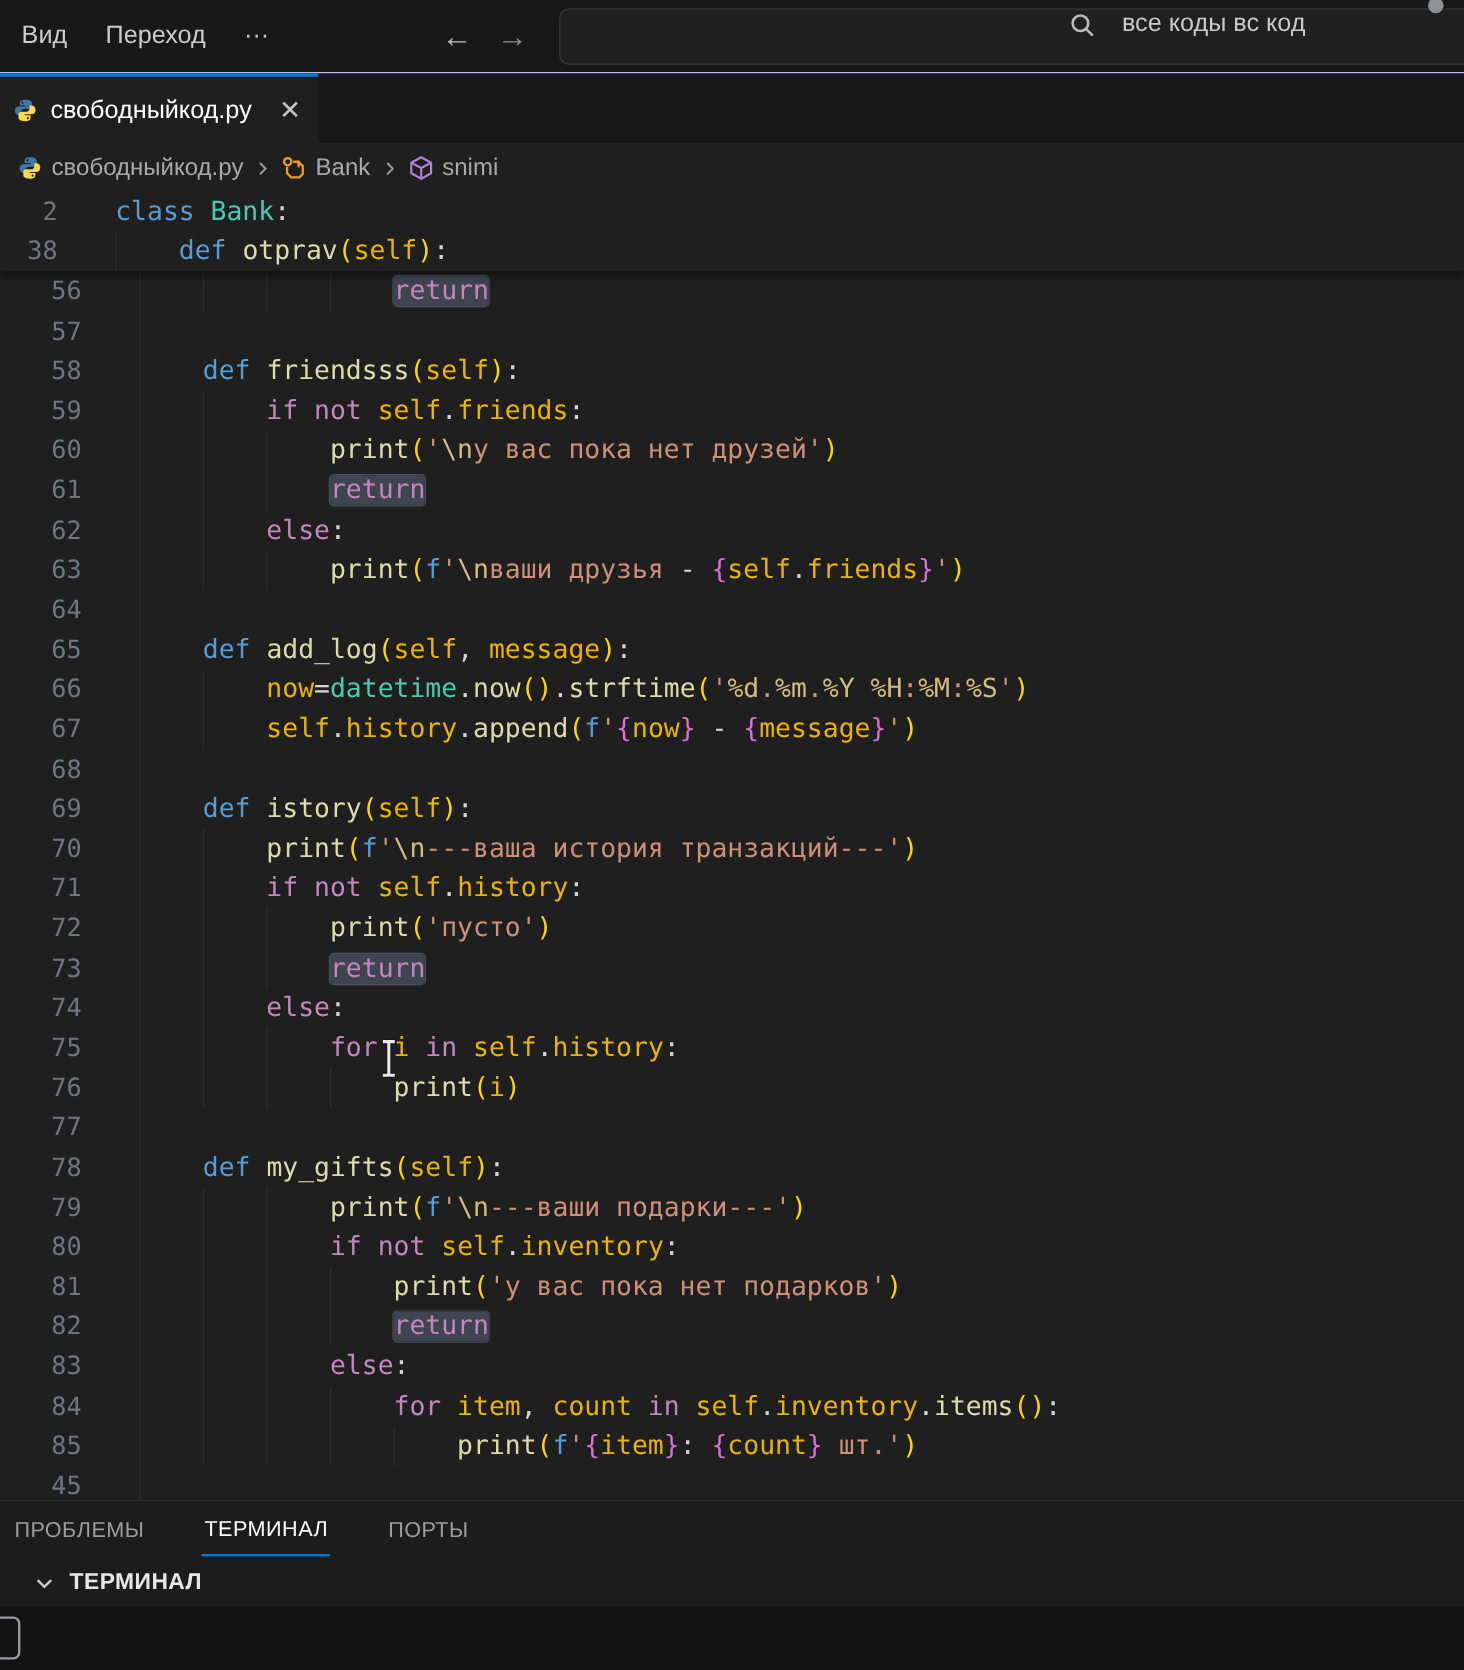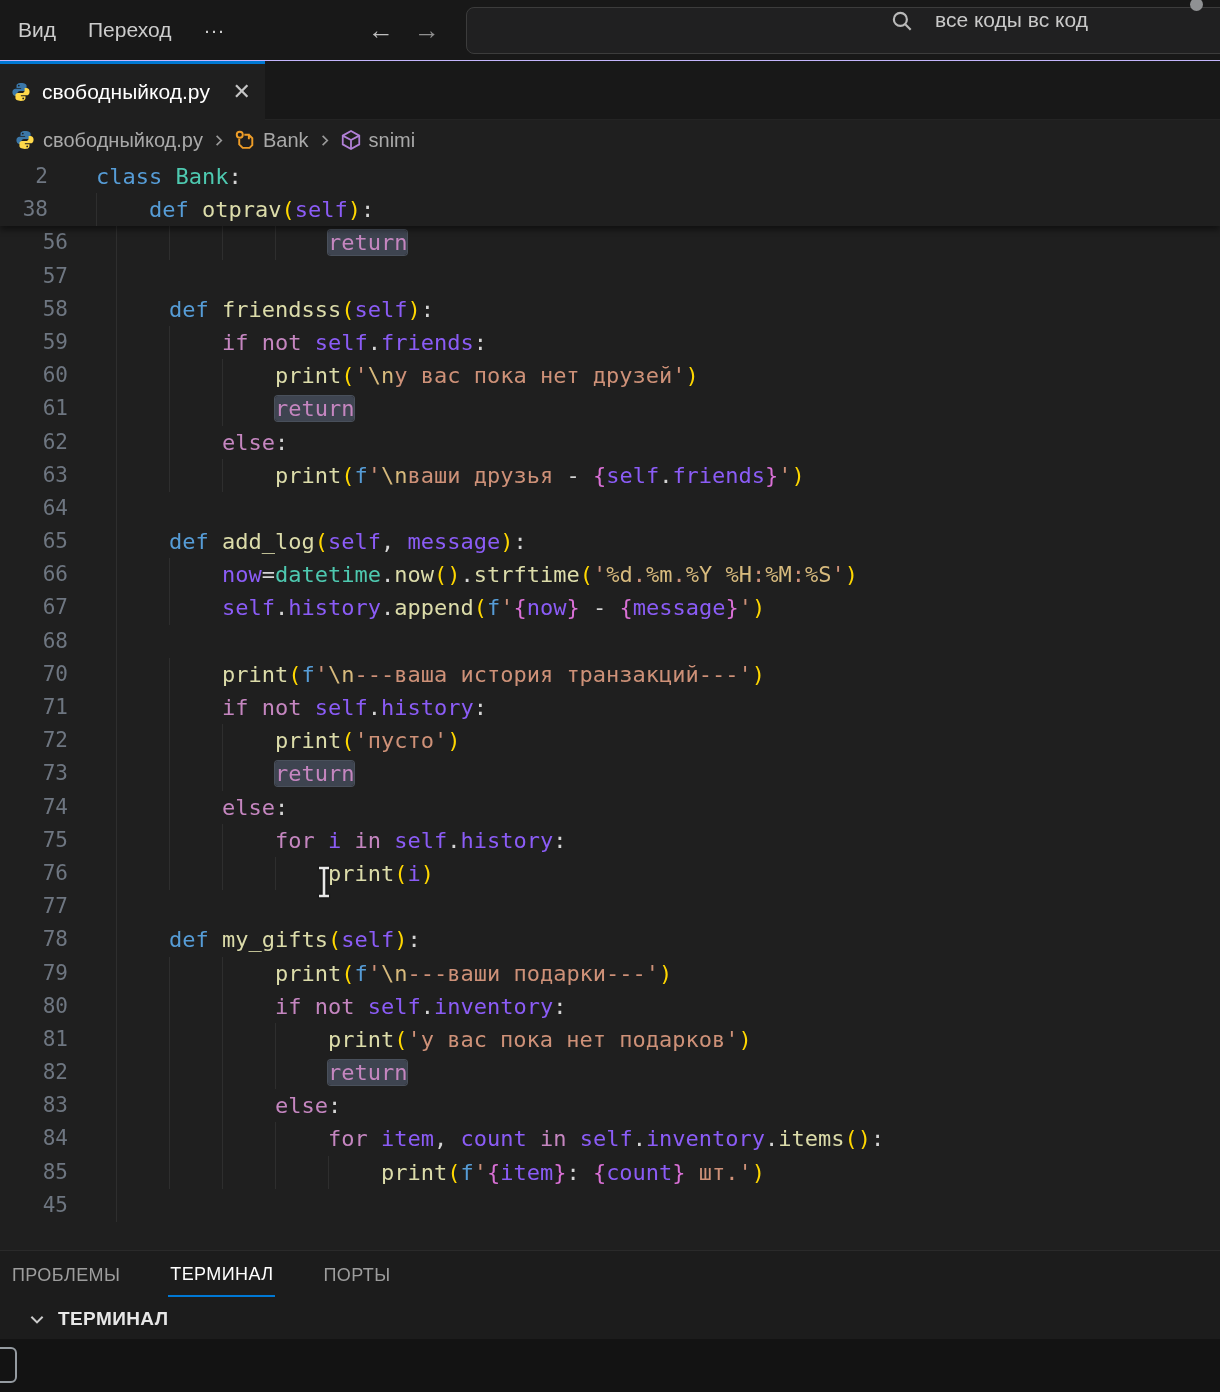--- a/index.html
+++ b/index.html
@@ -39,21 +39,21 @@
   .sticky{position:absolute;top:0;left:0;right:0;background:#1f1f1f;z-index:3;
           box-shadow:0 4px 6px rgba(0,0,0,.45);}
   .lines{position:absolute;top:66.4px;left:0;right:0;z-index:1;margin-left:20px;}
   .row{position:relative;height:33.2px;line-height:33.2px;white-space:pre;
        font-family:"DejaVu Sans Mono","Liberation Mono",monospace;font-size:22px;}
   .gutter{position:absolute;left:0;top:0;width:48px;text-align:right;color:#6e7681;
           font-size:21px;font-family:"DejaVu Sans Mono",monospace;}
   .codepre{position:absolute;left:96px;top:0;}
   .guide{position:absolute;top:0;bottom:0;width:1px;background:#2e2e2e;}
   .tk-kd{color:#569CD6}.tk-kw{color:#C586C0}.tk-cls{color:#4EC9B0}.tk-fn{color:#DCDCAA}
-  .tk-v{color:#8b5cf6}.tk-s{color:#CE9178}.tk-esc{color:#D7BA7D}.tk-b1{color:#FFD700}
+  .tk-v{color:#eab308}.tk-s{color:#CE9178}.tk-esc{color:#D7BA7D}.tk-b1{color:#FFD700}
   .tk-b2{color:#DA70D6}.tk-pl{color:#d4d4d4}
   .hl{background:#3e4450;border-radius:3px;box-shadow:0 0 0 1px #49505b;}
 
   
   .ibeam{position:absolute;left:316px;top:706px;width:16px;height:32px;z-index:5;
          filter:drop-shadow(0 0 1px #000);}
 
   
   .panel{position:absolute;top:1250px;left:0;right:0;height:142px;background:#1c1c1c;
          border-top:1px solid #2a2a2a;box-sizing:border-box;}
@@ -168,20 +168,21 @@
         <div class="row"><div class="guide" style="left: 96px;"></div><div class="guide" style="left: 148.92px;"></div><div class="gutter">59</div><div class="codepre"><span class="tk-pl">        </span><span class="tk-kw">if</span><span class="tk-pl"> </span><span class="tk-kw">not</span><span class="tk-pl"> </span><span class="tk-v">self</span><span class="tk-pl">.</span><span class="tk-v">friends</span><span class="tk-pl">:</span></div></div>
         <div class="row"><div class="guide" style="left: 96px;"></div><div class="guide" style="left: 148.92px;"></div><div class="guide" style="left: 201.84px;"></div><div class="gutter">60</div><div class="codepre"><span class="tk-pl">            </span><span class="tk-fn">print</span><span class="tk-b1">(</span><span class="tk-s">'</span><span class="tk-esc">\n</span><span class="tk-s">у вас пока нет друзей'</span><span class="tk-b1">)</span></div></div>
         <div class="row"><div class="guide" style="left: 96px;"></div><div class="guide" style="left: 148.92px;"></div><div class="guide" style="left: 201.84px;"></div><div class="gutter">61</div><div class="codepre"><span class="tk-pl">            </span><span class="tk-kw hl">return</span></div></div>
         <div class="row"><div class="guide" style="left: 96px;"></div><div class="guide" style="left: 148.92px;"></div><div class="gutter">62</div><div class="codepre"><span class="tk-pl">        </span><span class="tk-kw">else</span><span class="tk-pl">:</span></div></div>
         <div class="row"><div class="guide" style="left: 96px;"></div><div class="guide" style="left: 148.92px;"></div><div class="guide" style="left: 201.84px;"></div><div class="gutter">63</div><div class="codepre"><span class="tk-pl">            </span><span class="tk-fn">print</span><span class="tk-b1">(</span><span class="tk-kd">f</span><span class="tk-s">'</span><span class="tk-esc">\n</span><span class="tk-s">ваши друзья</span><span class="tk-pl"> - </span><span class="tk-b2">{</span><span class="tk-v">self</span><span class="tk-pl">.</span><span class="tk-v">friends</span><span class="tk-b2">}</span><span class="tk-s">'</span><span class="tk-b1">)</span></div></div>
         <div class="row"><div class="guide" style="left: 96px;"></div><div class="gutter">64</div><div class="codepre"></div></div>
         <div class="row"><div class="guide" style="left: 96px;"></div><div class="gutter">65</div><div class="codepre"><span class="tk-pl">    </span><span class="tk-kd">def</span><span class="tk-pl"> </span><span class="tk-fn">add_log</span><span class="tk-b1">(</span><span class="tk-v">self</span><span class="tk-pl">, </span><span class="tk-v">message</span><span class="tk-b1">)</span><span class="tk-pl">:</span></div></div>
         <div class="row"><div class="guide" style="left: 96px;"></div><div class="guide" style="left: 148.92px;"></div><div class="gutter">66</div><div class="codepre"><span class="tk-pl">        </span><span class="tk-v">now</span><span class="tk-pl">=</span><span class="tk-cls">datetime</span><span class="tk-pl">.</span><span class="tk-fn">now</span><span class="tk-b1">()</span><span class="tk-pl">.</span><span class="tk-fn">strftime</span><span class="tk-b1">(</span><span class="tk-s">'</span><span class="tk-esc">%d</span><span class="tk-s">.</span><span class="tk-esc">%m</span><span class="tk-s">.</span><span class="tk-esc">%Y</span><span class="tk-s"> </span><span class="tk-esc">%H</span><span class="tk-s">:</span><span class="tk-esc">%M</span><span class="tk-s">:</span><span class="tk-esc">%S</span><span class="tk-s">'</span><span class="tk-b1">)</span></div></div>
         <div class="row"><div class="guide" style="left: 96px;"></div><div class="guide" style="left: 148.92px;"></div><div class="gutter">67</div><div class="codepre"><span class="tk-pl">        </span><span class="tk-v">self</span><span class="tk-pl">.</span><span class="tk-v">history</span><span class="tk-pl">.</span><span class="tk-fn">append</span><span class="tk-b1">(</span><span class="tk-kd">f</span><span class="tk-s">'</span><span class="tk-b2">{</span><span class="tk-v">now</span><span class="tk-b2">}</span><span class="tk-pl"> - </span><span class="tk-b2">{</span><span class="tk-v">message</span><span class="tk-b2">}</span><span class="tk-s">'</span><span class="tk-b1">)</span></div></div>
         <div class="row"><div class="guide" style="left: 96px;"></div><div class="gutter">68</div><div class="codepre"></div></div>
+        <div class="row"><div class="guide" style="left: 96px;"></div><div class="gutter">69</div><div class="codepre"><span class="tk-pl">    </span><span class="tk-kd">def</span><span class="tk-pl"> </span><span class="tk-fn">istory</span><span class="tk-b1">(</span><span class="tk-v">self</span><span class="tk-b1">)</span><span class="tk-pl">:</span></div></div>
         <div class="row"><div class="guide" style="left: 96px;"></div><div class="guide" style="left: 148.92px;"></div><div class="gutter">70</div><div class="codepre"><span class="tk-pl">        </span><span class="tk-fn">print</span><span class="tk-b1">(</span><span class="tk-kd">f</span><span class="tk-s">'</span><span class="tk-esc">\n</span><span class="tk-s">---ваша история транзакций---'</span><span class="tk-b1">)</span></div></div>
         <div class="row"><div class="guide" style="left: 96px;"></div><div class="guide" style="left: 148.92px;"></div><div class="gutter">71</div><div class="codepre"><span class="tk-pl">        </span><span class="tk-kw">if</span><span class="tk-pl"> </span><span class="tk-kw">not</span><span class="tk-pl"> </span><span class="tk-v">self</span><span class="tk-pl">.</span><span class="tk-v">history</span><span class="tk-pl">:</span></div></div>
         <div class="row"><div class="guide" style="left: 96px;"></div><div class="guide" style="left: 148.92px;"></div><div class="guide" style="left: 201.84px;"></div><div class="gutter">72</div><div class="codepre"><span class="tk-pl">            </span><span class="tk-fn">print</span><span class="tk-b1">(</span><span class="tk-s">'пусто'</span><span class="tk-b1">)</span></div></div>
         <div class="row"><div class="guide" style="left: 96px;"></div><div class="guide" style="left: 148.92px;"></div><div class="guide" style="left: 201.84px;"></div><div class="gutter">73</div><div class="codepre"><span class="tk-pl">            </span><span class="tk-kw hl">return</span></div></div>
         <div class="row"><div class="guide" style="left: 96px;"></div><div class="guide" style="left: 148.92px;"></div><div class="gutter">74</div><div class="codepre"><span class="tk-pl">        </span><span class="tk-kw">else</span><span class="tk-pl">:</span></div></div>
         <div class="row"><div class="guide" style="left: 96px;"></div><div class="guide" style="left: 148.92px;"></div><div class="guide" style="left: 201.84px;"></div><div class="gutter">75</div><div class="codepre"><span class="tk-pl">            </span><span class="tk-kw">for</span><span class="tk-pl"> </span><span class="tk-v">i</span><span class="tk-pl"> </span><span class="tk-kw">in</span><span class="tk-pl"> </span><span class="tk-v">self</span><span class="tk-pl">.</span><span class="tk-v">history</span><span class="tk-pl">:</span></div></div>
         <div class="row"><div class="guide" style="left: 96px;"></div><div class="guide" style="left: 148.92px;"></div><div class="guide" style="left: 201.84px;"></div><div class="guide" style="left: 254.76px;"></div><div class="gutter">76</div><div class="codepre"><span class="tk-pl">                </span><span class="tk-fn">print</span><span class="tk-b1">(</span><span class="tk-v">i</span><span class="tk-b1">)</span></div></div>
         <div class="row"><div class="guide" style="left: 96px;"></div><div class="gutter">77</div><div class="codepre"></div></div>
         <div class="row"><div class="guide" style="left: 96px;"></div><div class="gutter">78</div><div class="codepre"><span class="tk-pl">    </span><span class="tk-kd">def</span><span class="tk-pl"> </span><span class="tk-fn">my_gifts</span><span class="tk-b1">(</span><span class="tk-v">self</span><span class="tk-b1">)</span><span class="tk-pl">:</span></div></div>
         <div class="row"><div class="guide" style="left: 96px;"></div><div class="guide" style="left: 148.92px;"></div><div class="guide" style="left: 201.84px;"></div><div class="gutter">79</div><div class="codepre"><span class="tk-pl">            </span><span class="tk-fn">print</span><span class="tk-b1">(</span><span class="tk-kd">f</span><span class="tk-s">'</span><span class="tk-esc">\n</span><span class="tk-s">---ваши подарки---'</span><span class="tk-b1">)</span></div></div>

